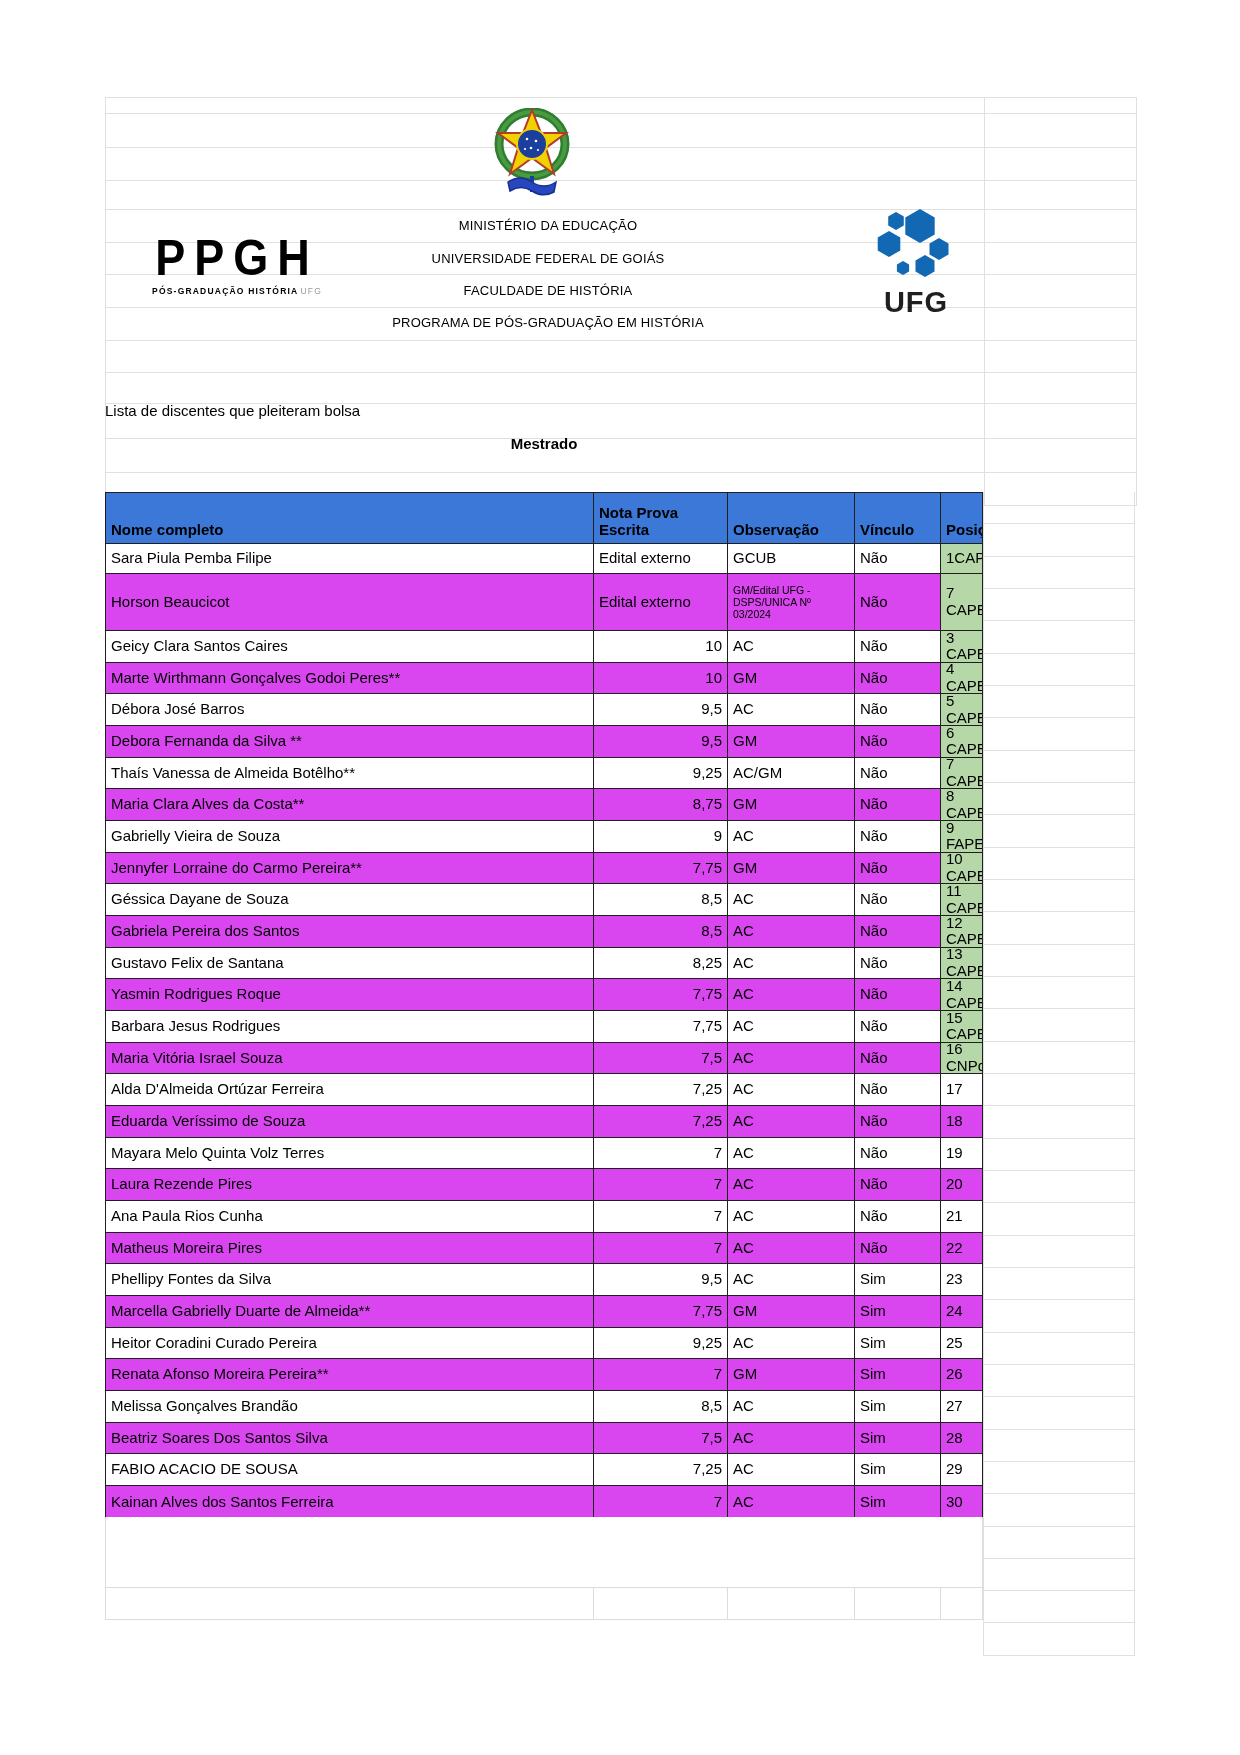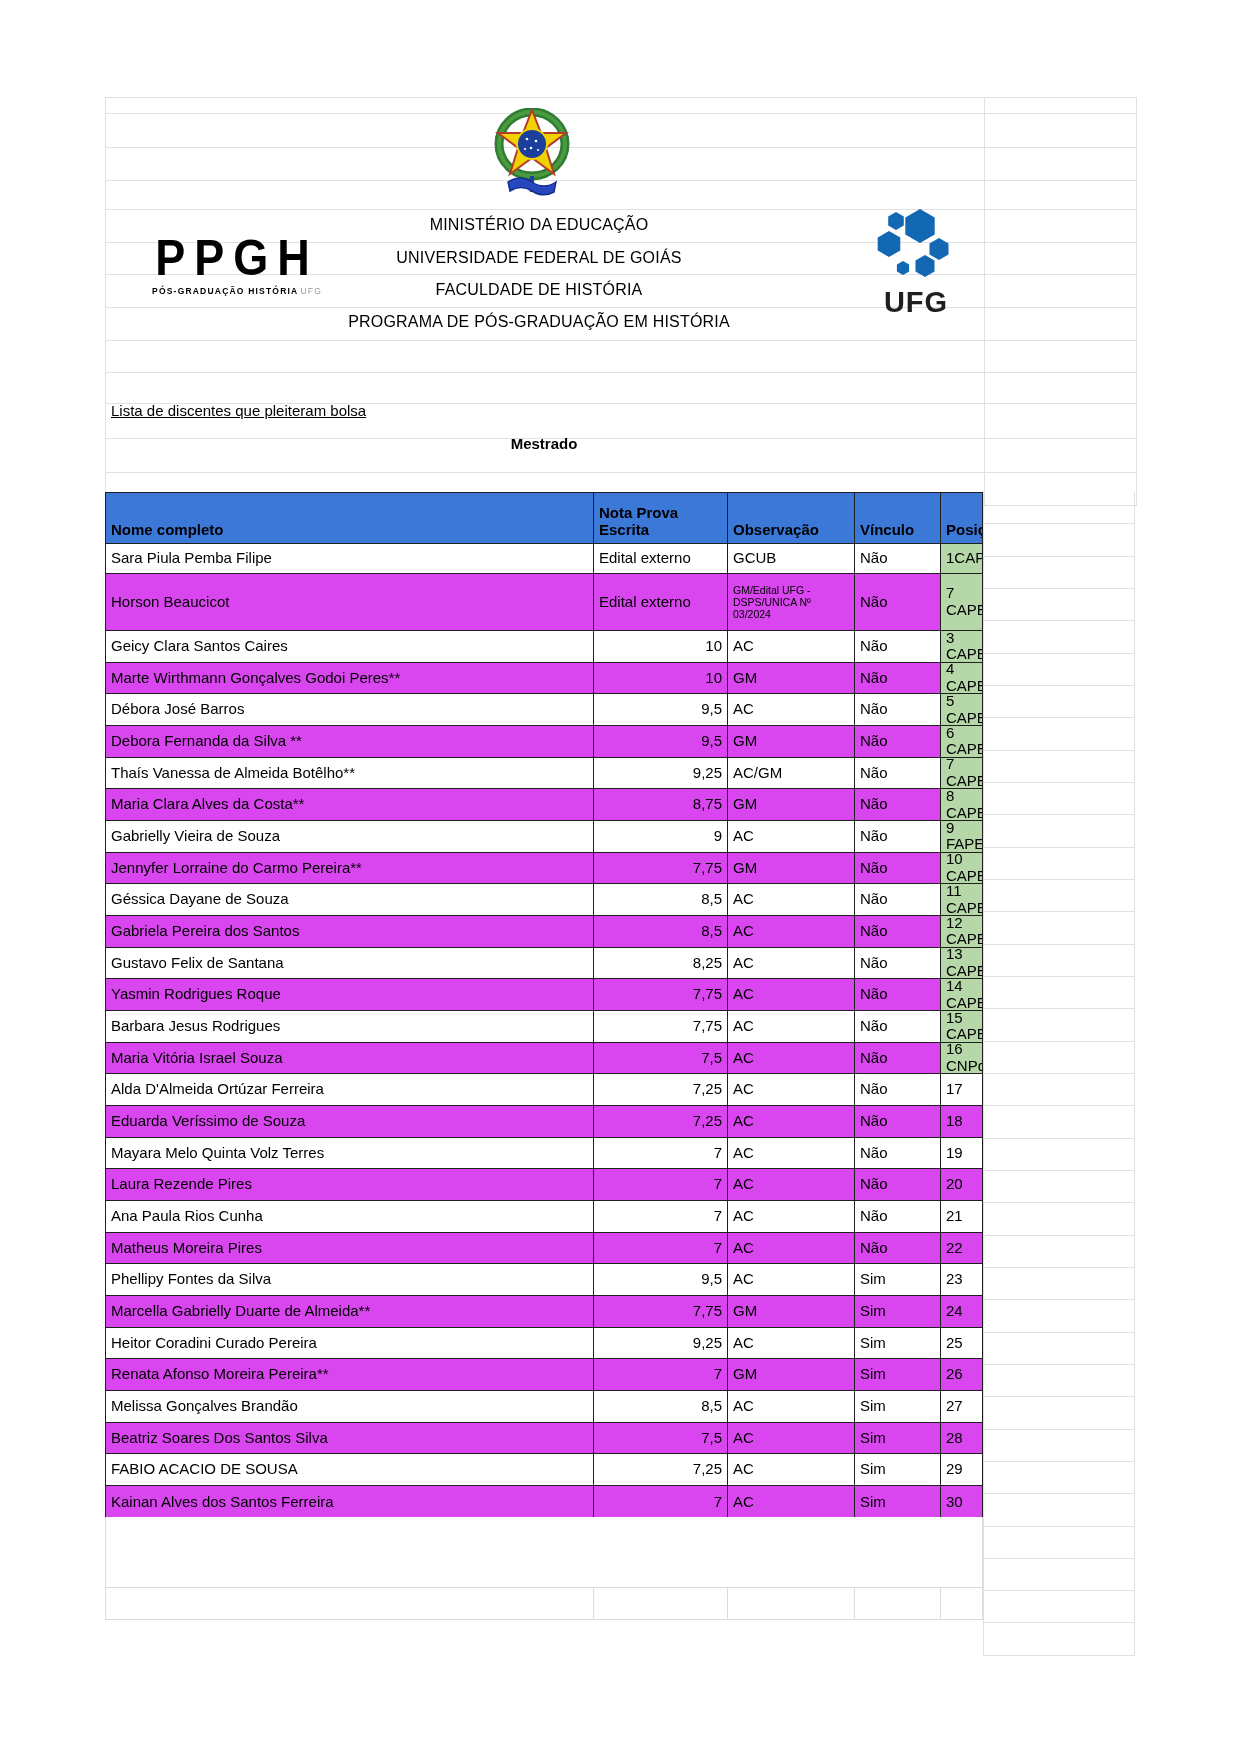--- a/index.html
+++ b/index.html
@@ -14,38 +14,38 @@
   }
   #top-grid .grow{border-bottom:1px solid #e0e0e0;}
   #top-grid .vline{position:absolute;top:0;bottom:0;left:878px;width:0;border-left:1px solid #e0e0e0;}
   #right-col{
     position:absolute;left:983px;top:492px;width:152px;
     border-left:1px solid #e0e0e0;border-right:1px solid #e0e0e0;box-sizing:border-box;
   }
   #right-col .grow{border-bottom:1px solid #e0e0e0;}
   
   .ministry-line{
-    position:absolute;left:100px;width:878px;height:22px;
+    position:absolute;left:109px;width:878px;height:22px;
     display:flex;align-items:center;justify-content:center;
-    font-size:16px;letter-spacing:.2px;
+    font-size:13px;letter-spacing:.2px;
   }
   .ppgh{position:absolute;left:152px;top:232px;width:170px;text-align:center;}
   .ppgh .big{
     font-size:45px;font-weight:700;letter-spacing:9px;line-height:1;
     transform:scaleY(1.12);transform-origin:top left;white-space:nowrap;
   }
   .ppgh .sub{margin-top:9px;font-size:8.5px;font-weight:700;letter-spacing:1.2px;white-space:nowrap;}
   .ppgh .sub .suffix{color:#9a9a9a;font-weight:400;margin-left:2px;}
   .ufg{position:absolute;left:874px;top:204px;width:84px;text-align:center;}
   .ufg .ufg-txt{font-size:29px;font-weight:700;letter-spacing:1px;color:#1f1f1f;margin-top:2px;line-height:1;}
   .coat{position:absolute;left:494px;top:108px;}
   
   .list-title{
     position:absolute;left:105px;top:393px;width:878px;height:34px;
-    display:flex;align-items:center;padding-left:6px;box-sizing:border-box;font-size:15px;text-decoration:underline;
+    display:flex;align-items:center;box-sizing:border-box;font-size:15px;
   }
   .level-title{
     position:absolute;left:105px;top:427px;width:878px;height:33px;
     display:flex;align-items:center;justify-content:center;font-size:15px;font-weight:700;
   }
   
   #table{
     position:absolute;left:105px;top:492px;width:878px;
     border:1px solid #1f1f1f;border-bottom:2px solid #1f1f1f;box-sizing:border-box;
     background:#fff;

